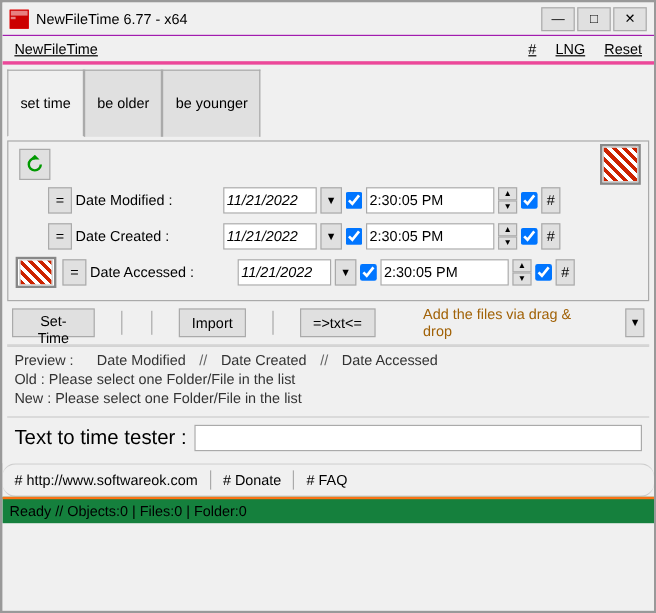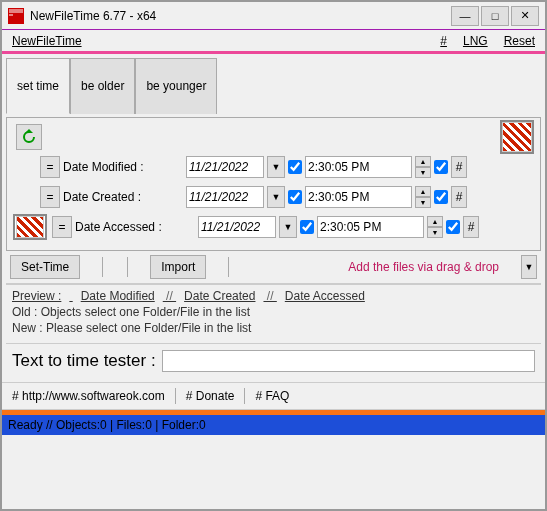--- a/index.html
+++ b/index.html
@@ -205,21 +205,21 @@
       height: 24px;
     }
     .action-sep {
       width: 1px; height: 20px;
       background: #aaa;
       margin: 0 2px;
     }
     .action-spacer { flex: 1; }
     .drag-drop-label {
       font-size: 12px;
-      color: #be185d;
+      color: #a16207;
       margin-right: 2px;
     }
     .dropdown-arrow {
       width: 16px; height: 24px;
       background: #e0e0e0;
       border: 1px solid #aaa;
       cursor: pointer;
       display: flex; align-items: center; justify-content: center;
       font-size: 9px;
     }
@@ -240,21 +240,20 @@
     #preview-area {
       padding: 4px 6px;
       font-size: 12px;
       color: #333;
       border-top: 1px solid #ccc;
     }
     #preview-header {
       display: flex; gap: 8px;
       margin-bottom: 2px;
       font-weight: bold;
-      text-decoration: underline;
     }
     #preview-header span { font-weight: normal; }
     .preview-slash { color: #666; }
     .preview-row { margin-bottom: 2px; }
 
     
     #text-tester-row {
       display: flex;
       align-items: center;
       padding: 6px 6px;
@@ -277,37 +276,38 @@
 
     
     #footer-links {
       display: flex;
       align-items: center;
       padding: 4px 6px;
       border-top: 1px solid #ccc;
       border-bottom: 1px solid #ccc;
       gap: 4px;
       height: 28px;
+      border-radius: 11px;
     }
     .footer-link {
       font-size: 12px;
       cursor: pointer;
       color: #000;
       padding: 2px 4px;
     }
     .footer-sep {
       width: 1px; height: 16px; background: #aaa; margin: 0 2px;
     }
 
     
     #status-bar {
       padding: 3px 6px;
       font-size: 12px;
-      background: #1d4ed8;
-      border-top: 5px solid #f97316;
+      background: #15803d;
+      border-top: 2px solid #f97316;
     }
   </style>
 </head>
 <body>
 
 <div id="title-bar">
   <div class="app-icon">
     <svg width="16" height="16" viewBox="0 0 16 16">
       <rect width="16" height="16" fill="#cc0000"></rect>
       <rect x="1" y="1" width="14" height="4" fill="#ffffff" opacity="0.5"></rect>
@@ -410,38 +410,39 @@
     </div>
 
   </div>
 
   <div id="action-bar">
     <button class="action-btn">Set-Time</button>
     <div class="action-sep"></div>
     <div class="action-sep"></div>
     <button class="action-btn">Import</button>
     <div class="action-sep"></div>
+    <button class="action-btn">=&gt;txt&lt;=</button>
     <div class="action-spacer"></div>
     <span class="drag-drop-label">Add the files via drag &amp; drop</span>
     <div class="dropdown-arrow">▼</div>
   </div>
 
 
   <div id="preview-area">
     <div id="preview-header">
       <span>Preview :</span>
       <span class="preview-slash">&nbsp;</span>
       <span>Date Modified</span>
       <span class="preview-slash">&nbsp;//&nbsp;</span>
       <span>Date Created</span>
       <span class="preview-slash">&nbsp;//&nbsp;</span>
       <span>Date Accessed</span>
     </div>
     <div class="preview-row">
-      <span>Old :  Objects select one Folder/File in the list</span>
+      <span>Old :  Please select one Folder/File in the list</span>
     </div>
     <div class="preview-row">
       <span>New :  Please select one Folder/File in the list</span>
     </div>
   </div>
 
   <div id="text-tester-row">
     <span id="text-tester-label">Text to time tester :</span>
     <input id="text-tester-input" type="text" style="">
   </div>

